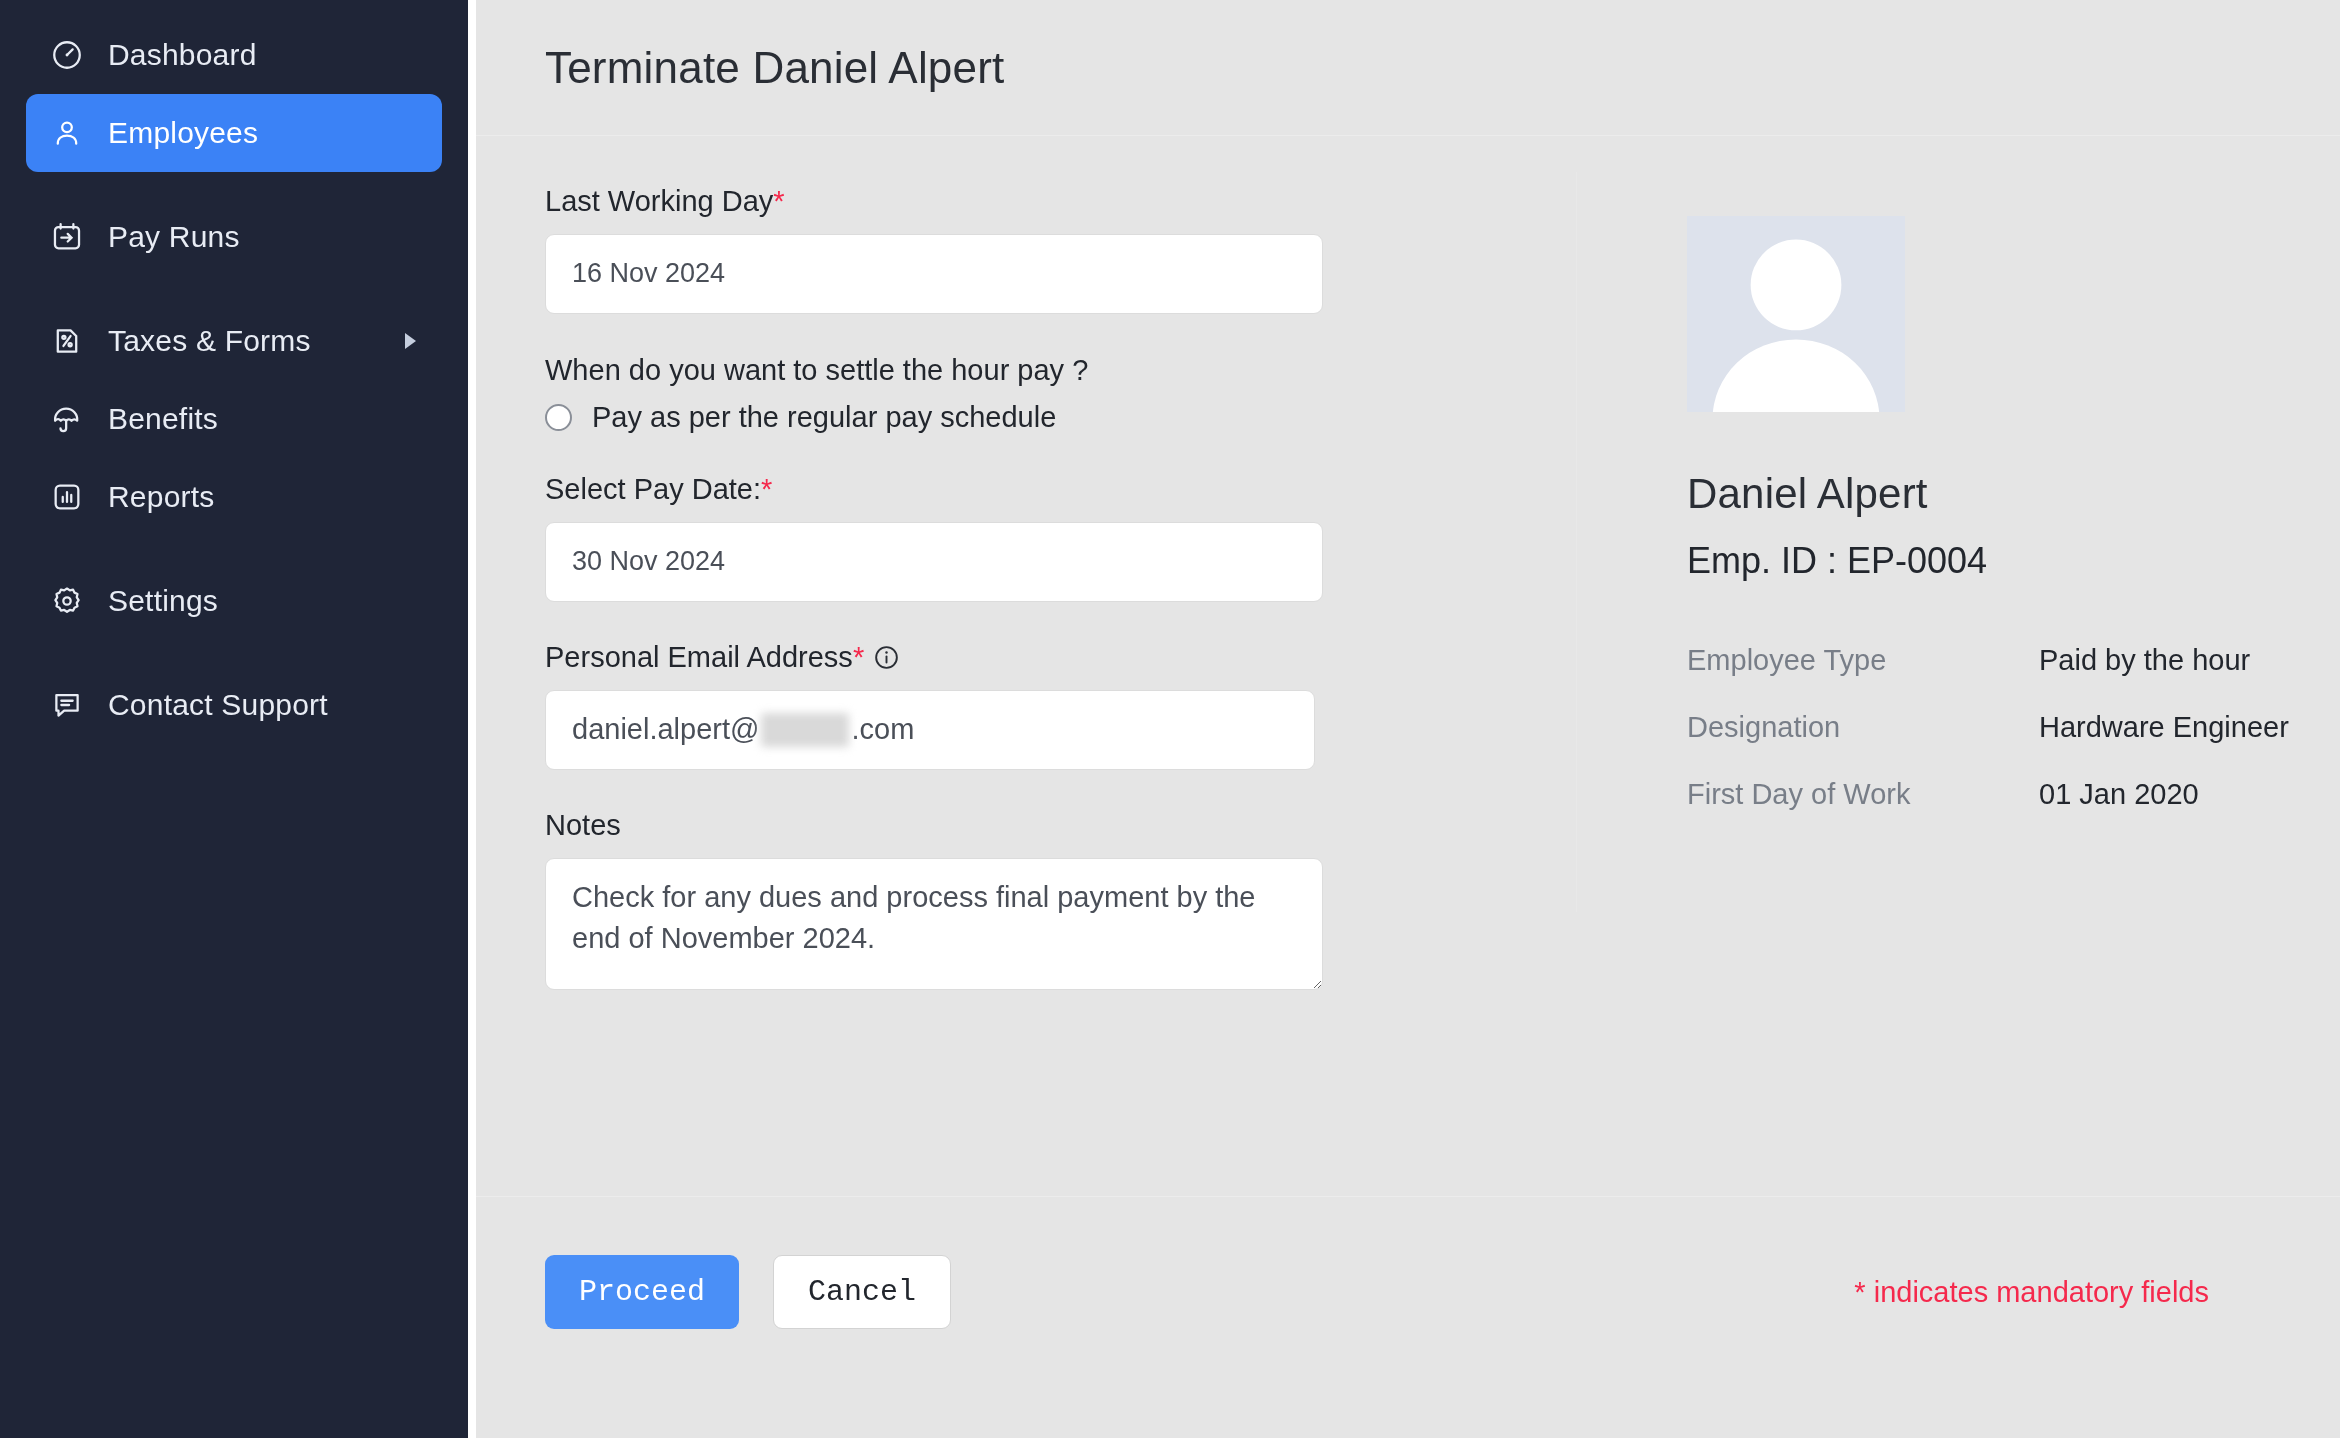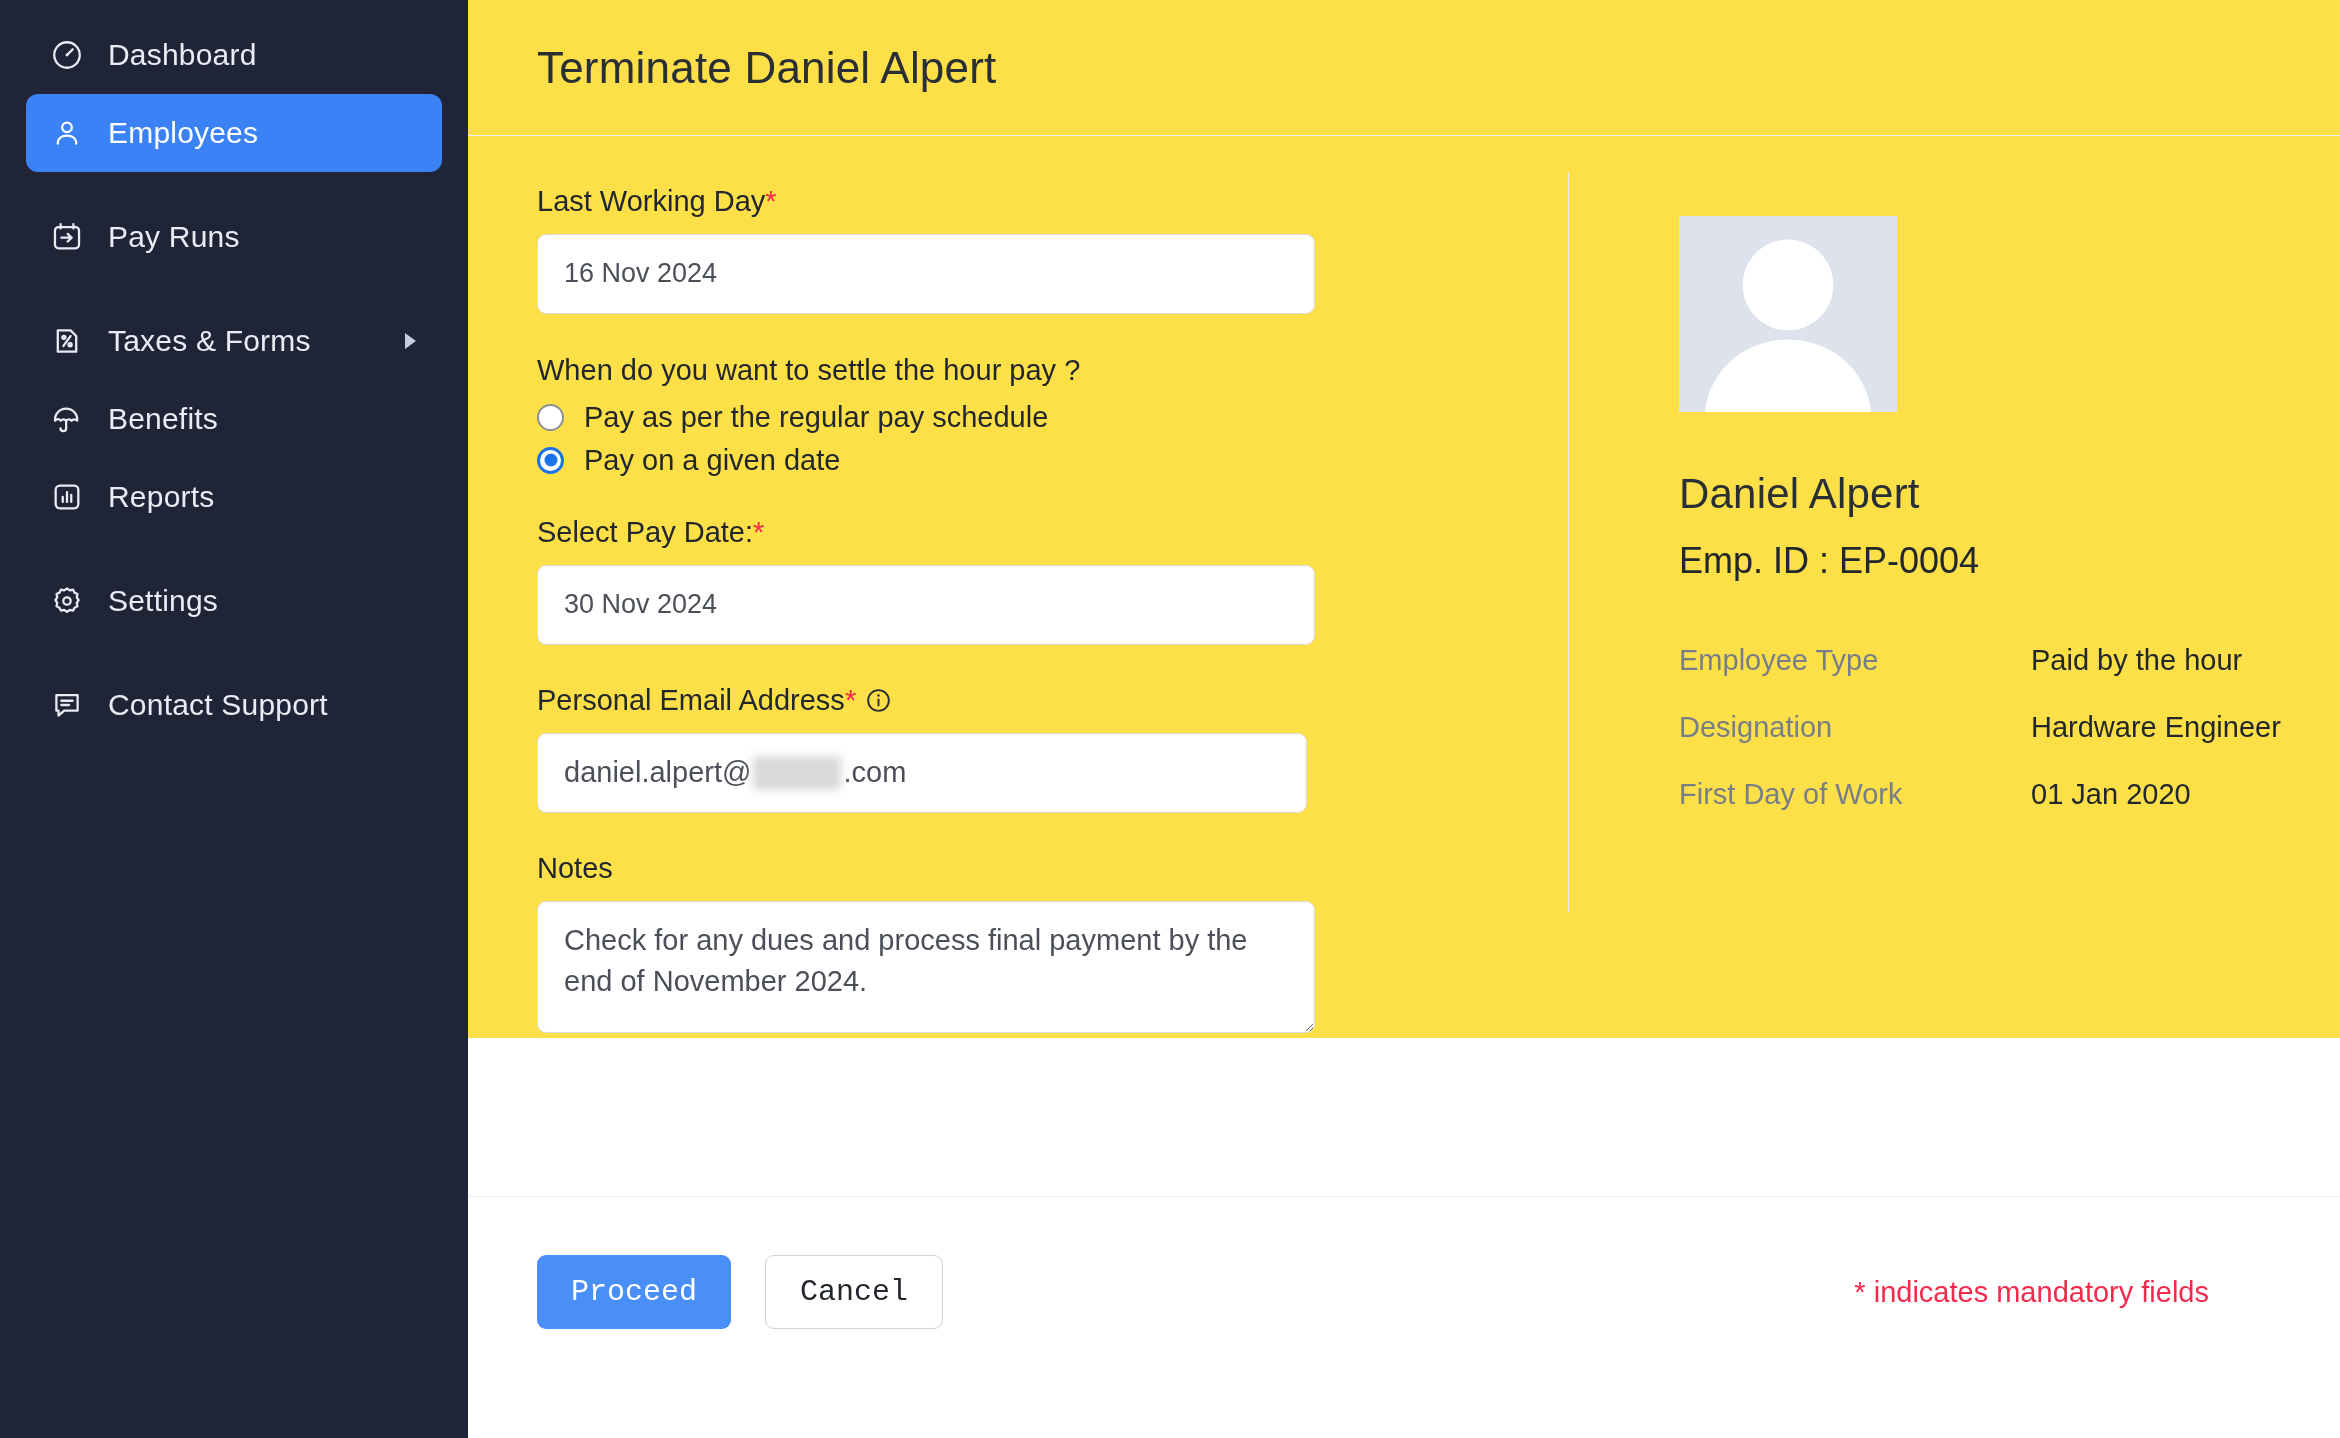--- a/index.html
+++ b/index.html
@@ -45,23 +45,24 @@
     width: 0; height: 0;
     border-top: 8px solid transparent;
     border-bottom: 8px solid transparent;
     border-left: 11px solid #c5cede;
   }
   .gap-sm { height: 26px; }
 
   
   .main {
     flex: 1 1 auto;
-    height: 1038px;
-    background: #fde047;
+    height: 1438px;
+    background: #e5e5e5;
     position: relative;
+    margin-left: 8px;
   }
   .page-header {
     height: 136px;
     display: flex;
     align-items: center;
     padding-left: 69px;
     border-bottom: 1px solid #ececec;
   }
   .page-title {
     font-size: 44px;
@@ -370,24 +371,20 @@
         </div>
 
         <div class="block">
           <div class="question">When do you want to settle the hour pay ?</div>
 
           <div class="radio-row">
             <span class="radio"></span>
             <span class="radio-label">Pay as per the regular pay schedule</span>
           </div>
 
-          <div class="radio-row">
-            <span class="radio checked"></span>
-            <span class="radio-label">Pay on a given date</span>
-          </div>
         </div>
 
         <div class="block">
           <label class="field-label"><span>Select Pay Date:</span><span class="req">*</span></label>
           <input class="text-input" type="text" value="30 Nov 2024" style="">
         </div>
 
         <div class="block">
           <label class="field-label"><span>Personal Email Address</span><span class="req">*</span><span class="info-icon"><svg viewBox="0 0 24 24" fill="none" stroke="#2a2e35" stroke-width="1.7" stroke-linecap="round">
                   <circle cx="12" cy="12" r="9.2"></circle>

